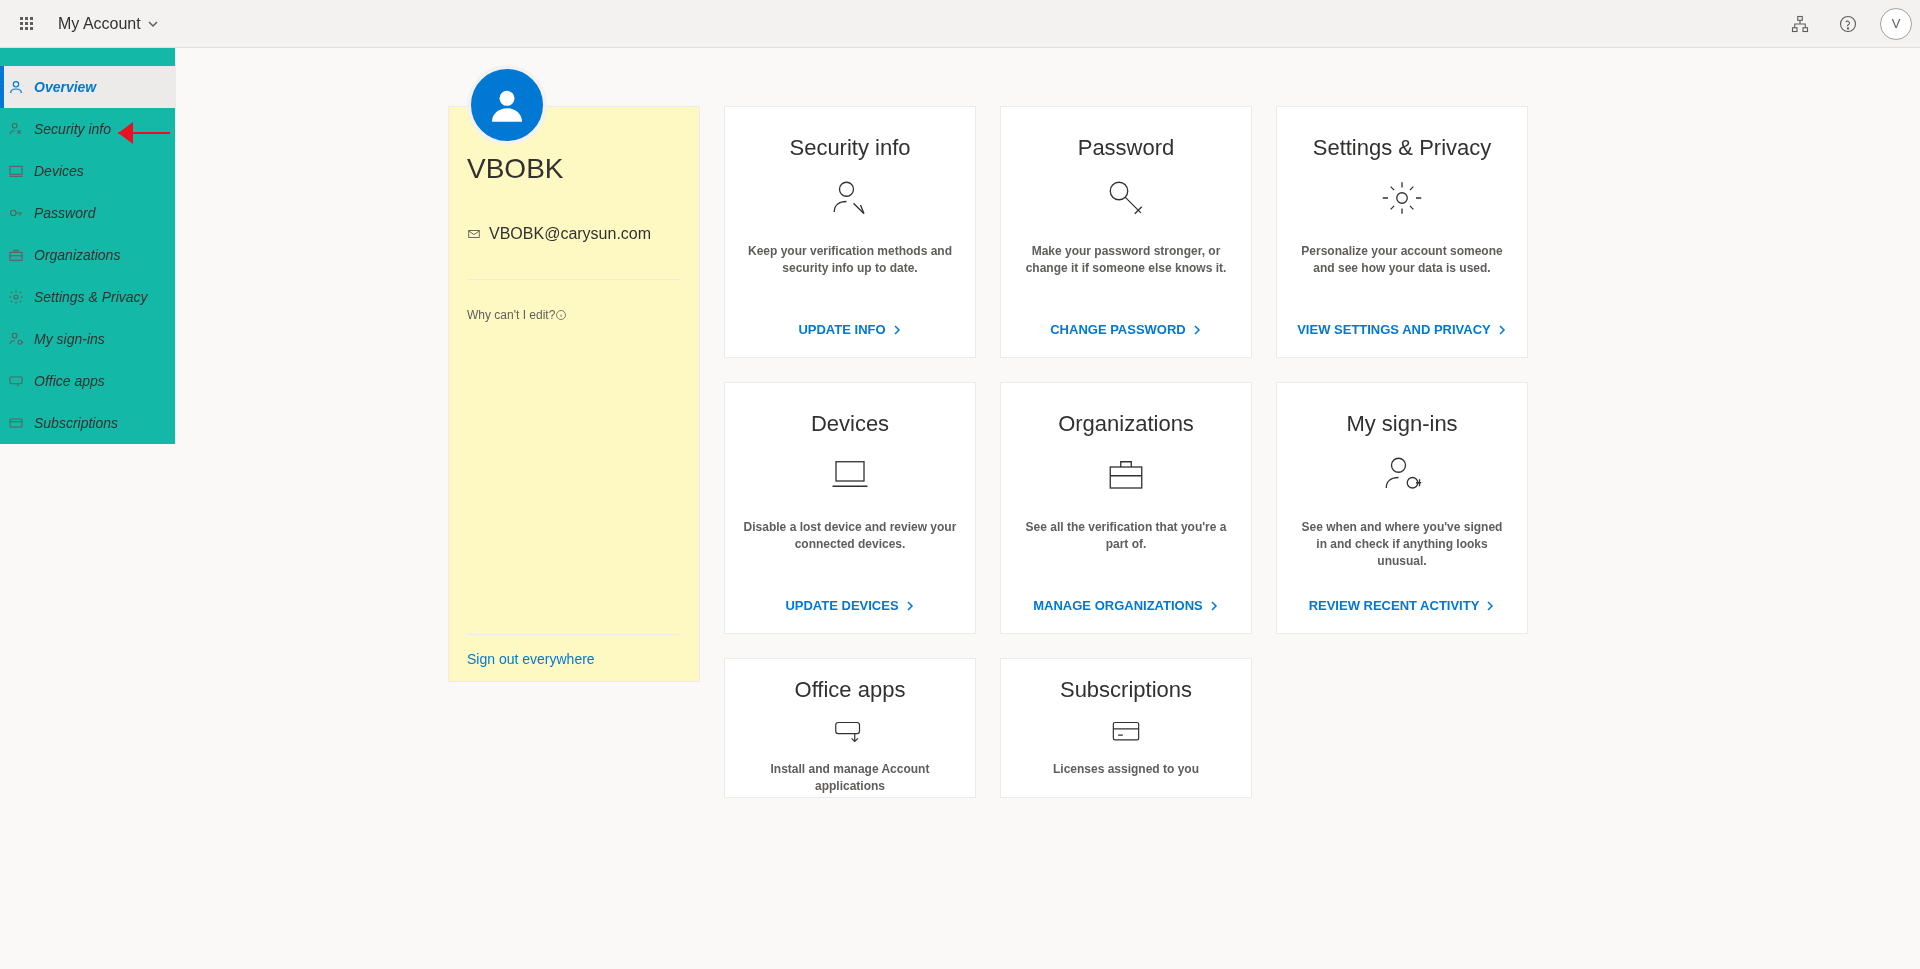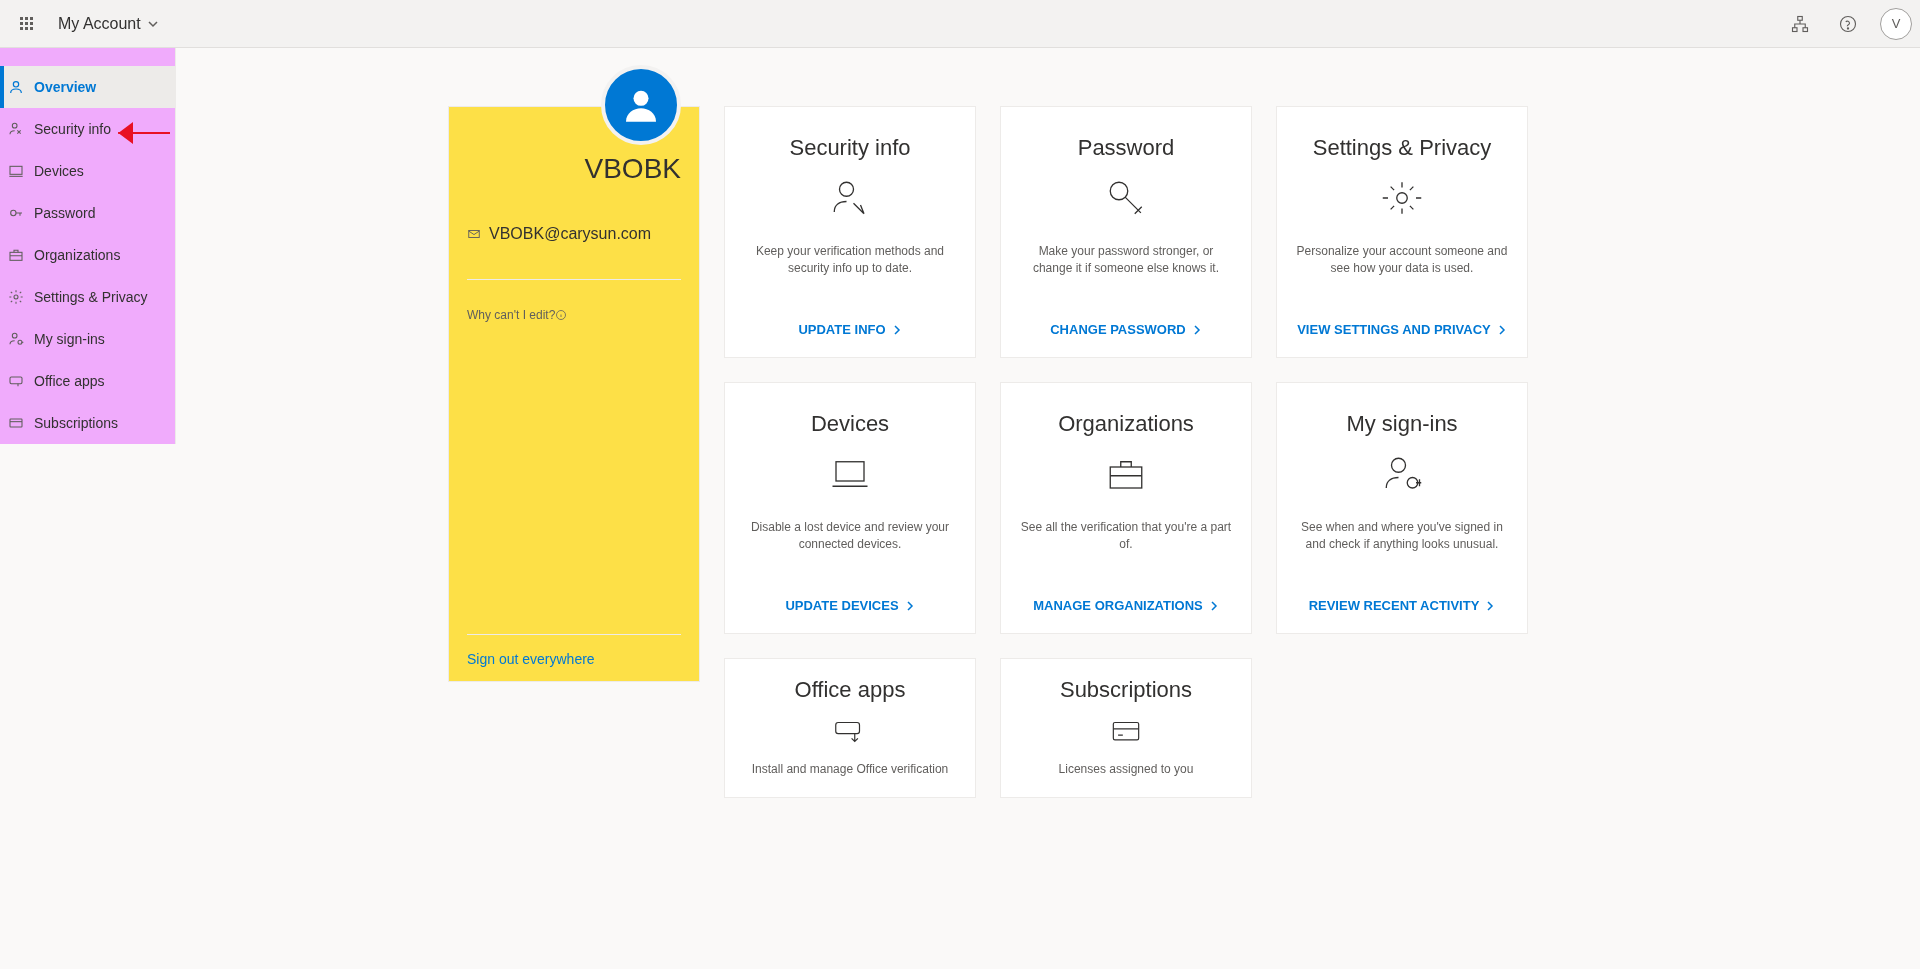--- a/index.html
+++ b/index.html
@@ -53,24 +53,25 @@
       border: 1px solid #a19f9d;
       display: grid; place-items: center;
       font-size: 13px;
       color: #605e5c;
       background: #fff;
       cursor: pointer;
     }
     .layout { display: flex; height: calc(100vh - 48px); }
     .sidebar {
       width: 176px;
-      background: #f0abfc;
+      background: #14b8a6;
       border-right: 1px solid #edebe9;
       padding-top: 18px;
       flex-shrink: 0;
+      font-style: italic;
     }
     .nav-item {
       height: 42px;
       display: flex;
       align-items: center;
       padding: 0 8px;
       gap: 10px;
       cursor: pointer;
       font-size: 14px;
       color: #323130;
@@ -98,26 +99,26 @@
     }
     .main-flex {
       display: flex;
       gap: 24px;
       max-width: 1200px;
       margin: 0 auto;
       align-items: flex-start;
     }
     .profile-card {
       width: 252px;
-      background: #fde047;
+      background: #fef9c3;
       border: 1px solid #edebe9;
       padding: 18px 18px 14px;
       display: flex;
       flex-direction: column;
-      align-items: flex-end;
+      align-items: flex-start;
       height: 576px;
       margin-top: 46px;
     }
     .profile-avatar {
       width: 80px; height: 80px;
       border-radius: 50%;
       background: #0078d4;
       border: 4px solid #f3f2f1;
       margin-top: -60px;
       display: grid;
@@ -179,20 +180,21 @@
       color: #323130;
       margin-bottom: 10px;
     }
     .tile-icon { height: 54px; display: grid; place-items: center; margin-bottom: 18px; }
     .tile-icon svg { width: 42px; height: 42px; stroke: #323130; fill: none; stroke-width: 1.5; }
     .tile-desc {
       font-size: 12px;
       color: #605e5c;
       line-height: 1.4;
       max-width: 220px;
+      font-weight: bold;
     }
     .tile-spacer { flex: 1; }
     .tile-action {
       font-size: 13px;
       font-weight: 600;
       color: #0078d4;
       cursor: pointer;
       display: flex;
       align-items: center;
       gap: 6px;
@@ -493,21 +495,21 @@
 
         <div class="tile-row">
           <div class="tile short">
             <div class="tile-title">Office apps</div>
             <div class="tile-icon" style="height:40px;margin-bottom:10px">
                 <svg viewBox="0 0 48 48" style="width:38px;height:38px">
                   <rect x="6" y="12" width="30" height="14" rx="3"></rect>
                   <path d="M30 26v10M26 32l4 4 4-4"></path>
                 </svg>
               </div>
-            <div class="tile-desc">Install and manage Office verification</div>
+            <div class="tile-desc">Install and manage Account applications</div>
           </div>
           <div class="tile short">
             <div class="tile-title">Subscriptions</div>
             <div class="tile-icon" style="height:40px;margin-bottom:10px">
                 <svg viewBox="0 0 48 48" style="width:38px;height:38px">
                   <rect x="8" y="12" width="32" height="22" rx="2"></rect>
                   <path d="M8 20h32M14 28h6"></path>
                 </svg>
               </div>
             <div class="tile-desc">Licenses assigned to you</div>

